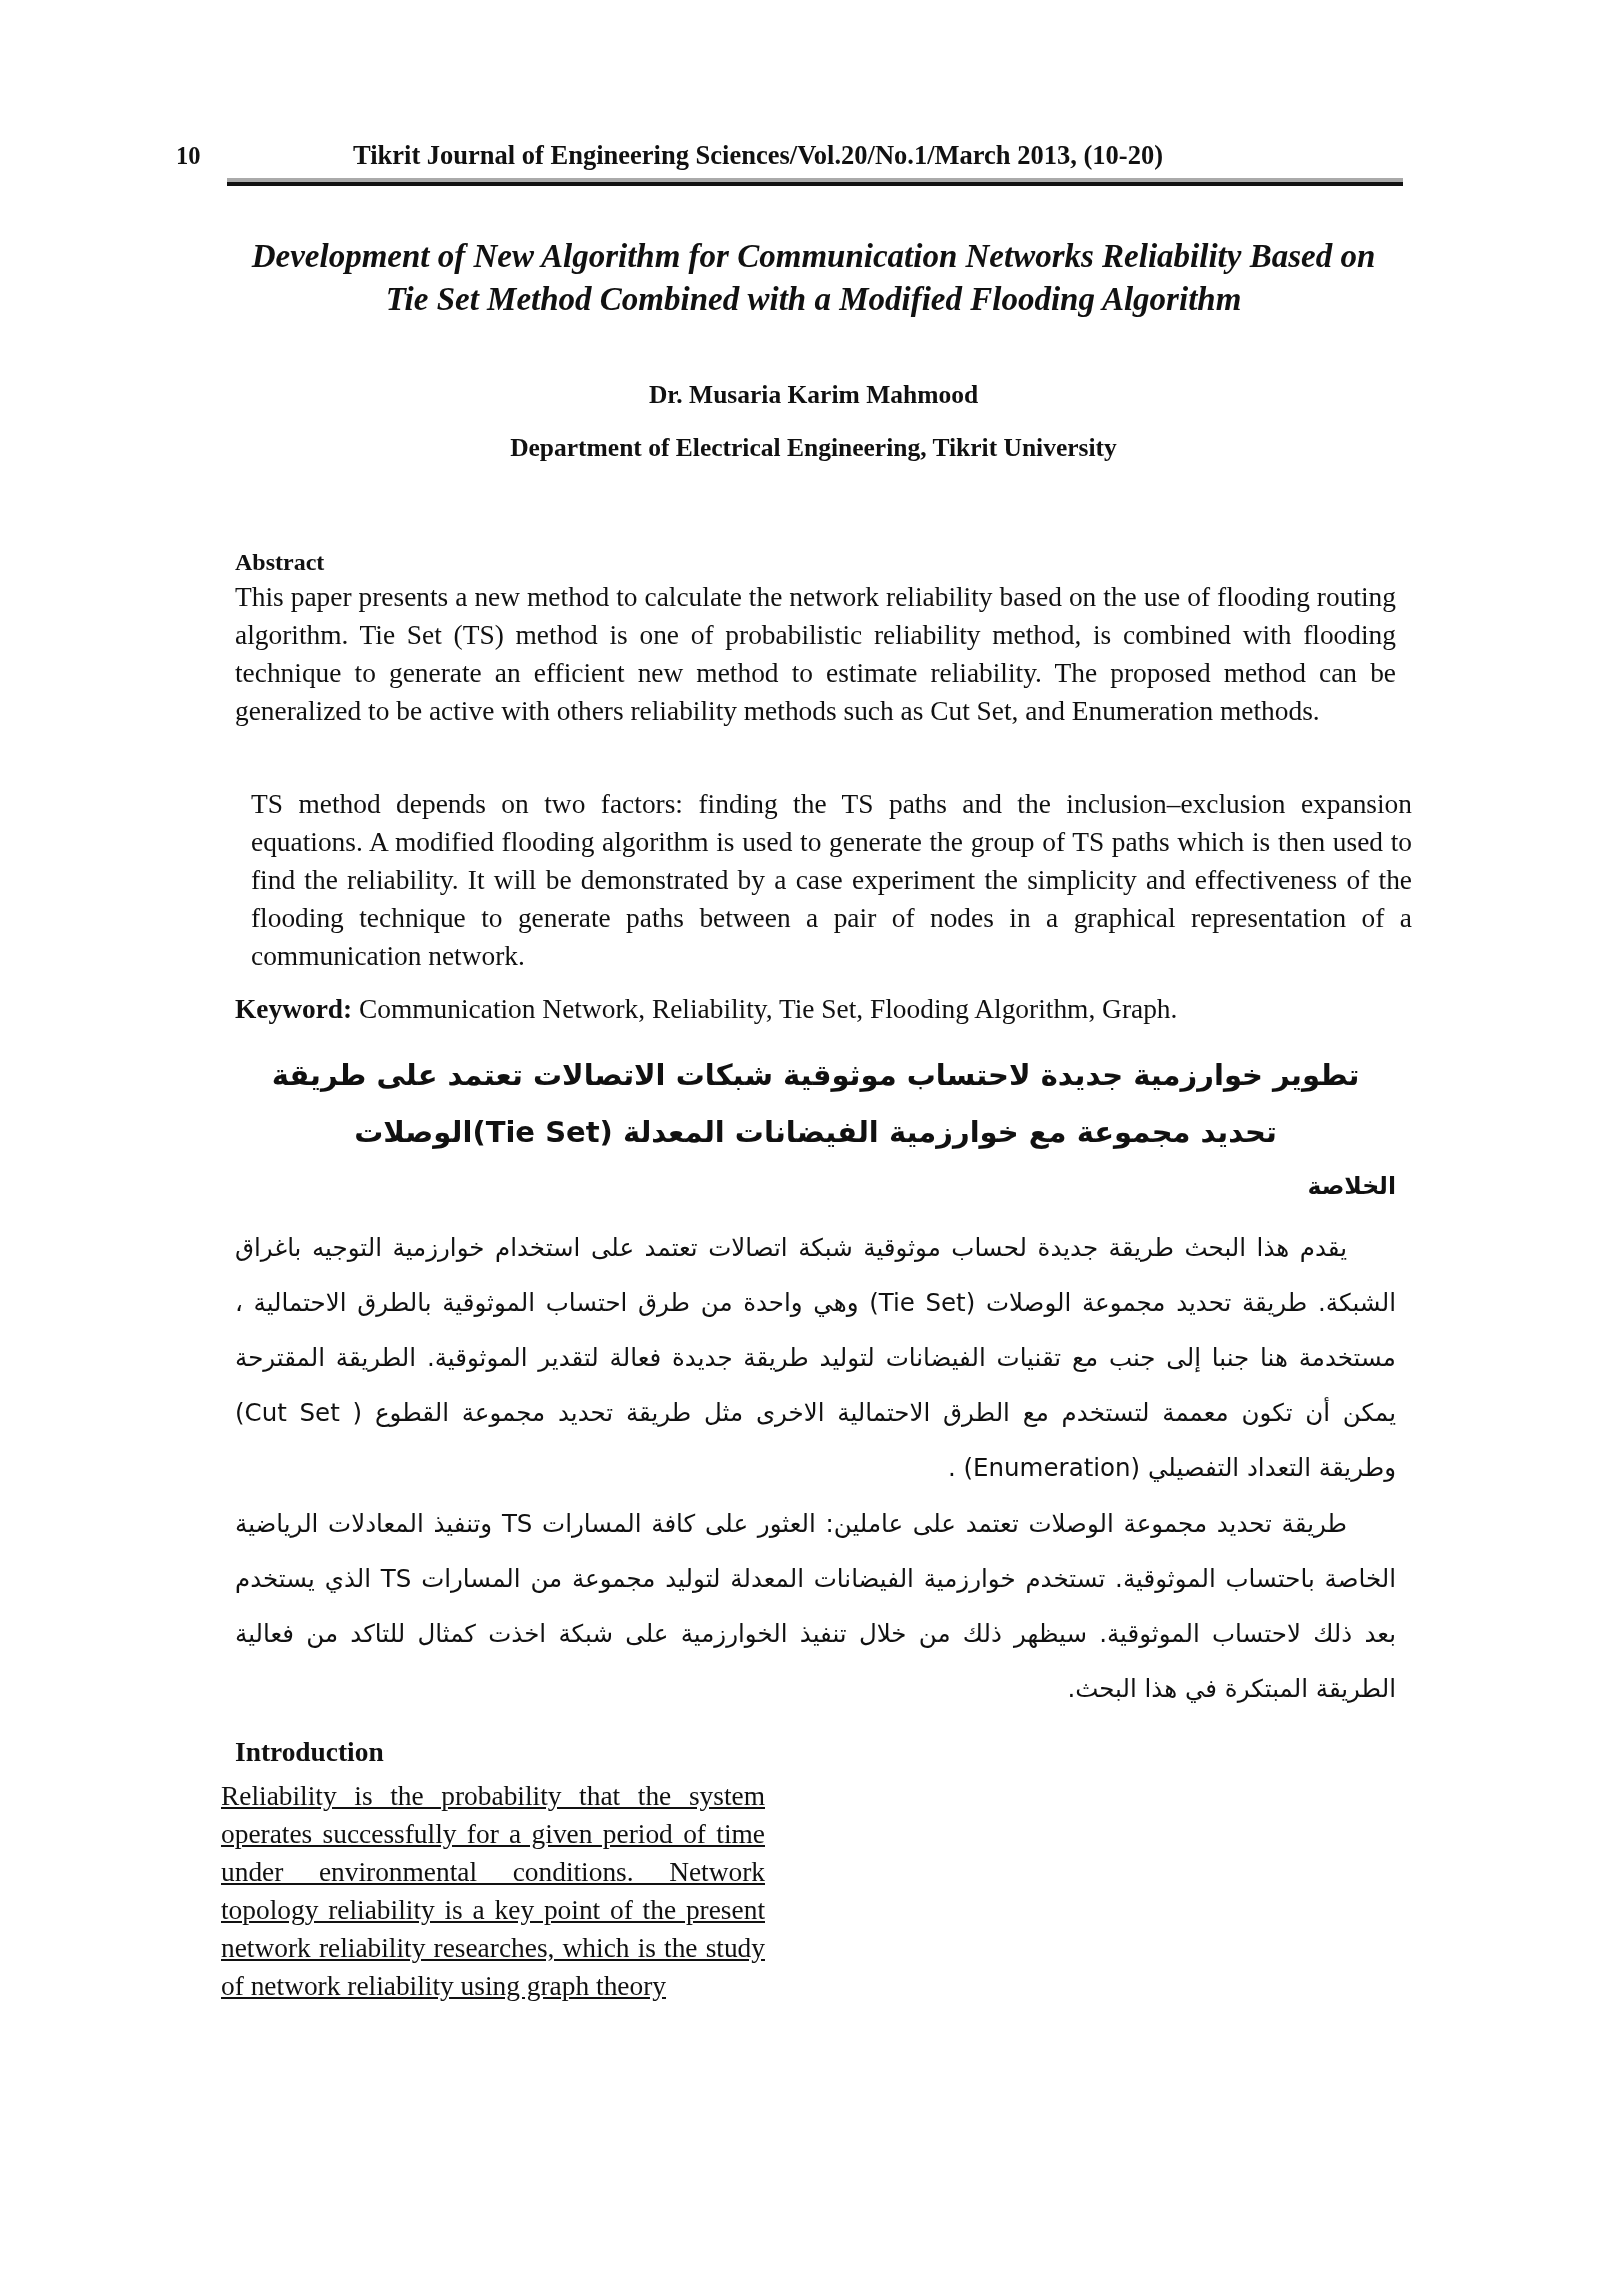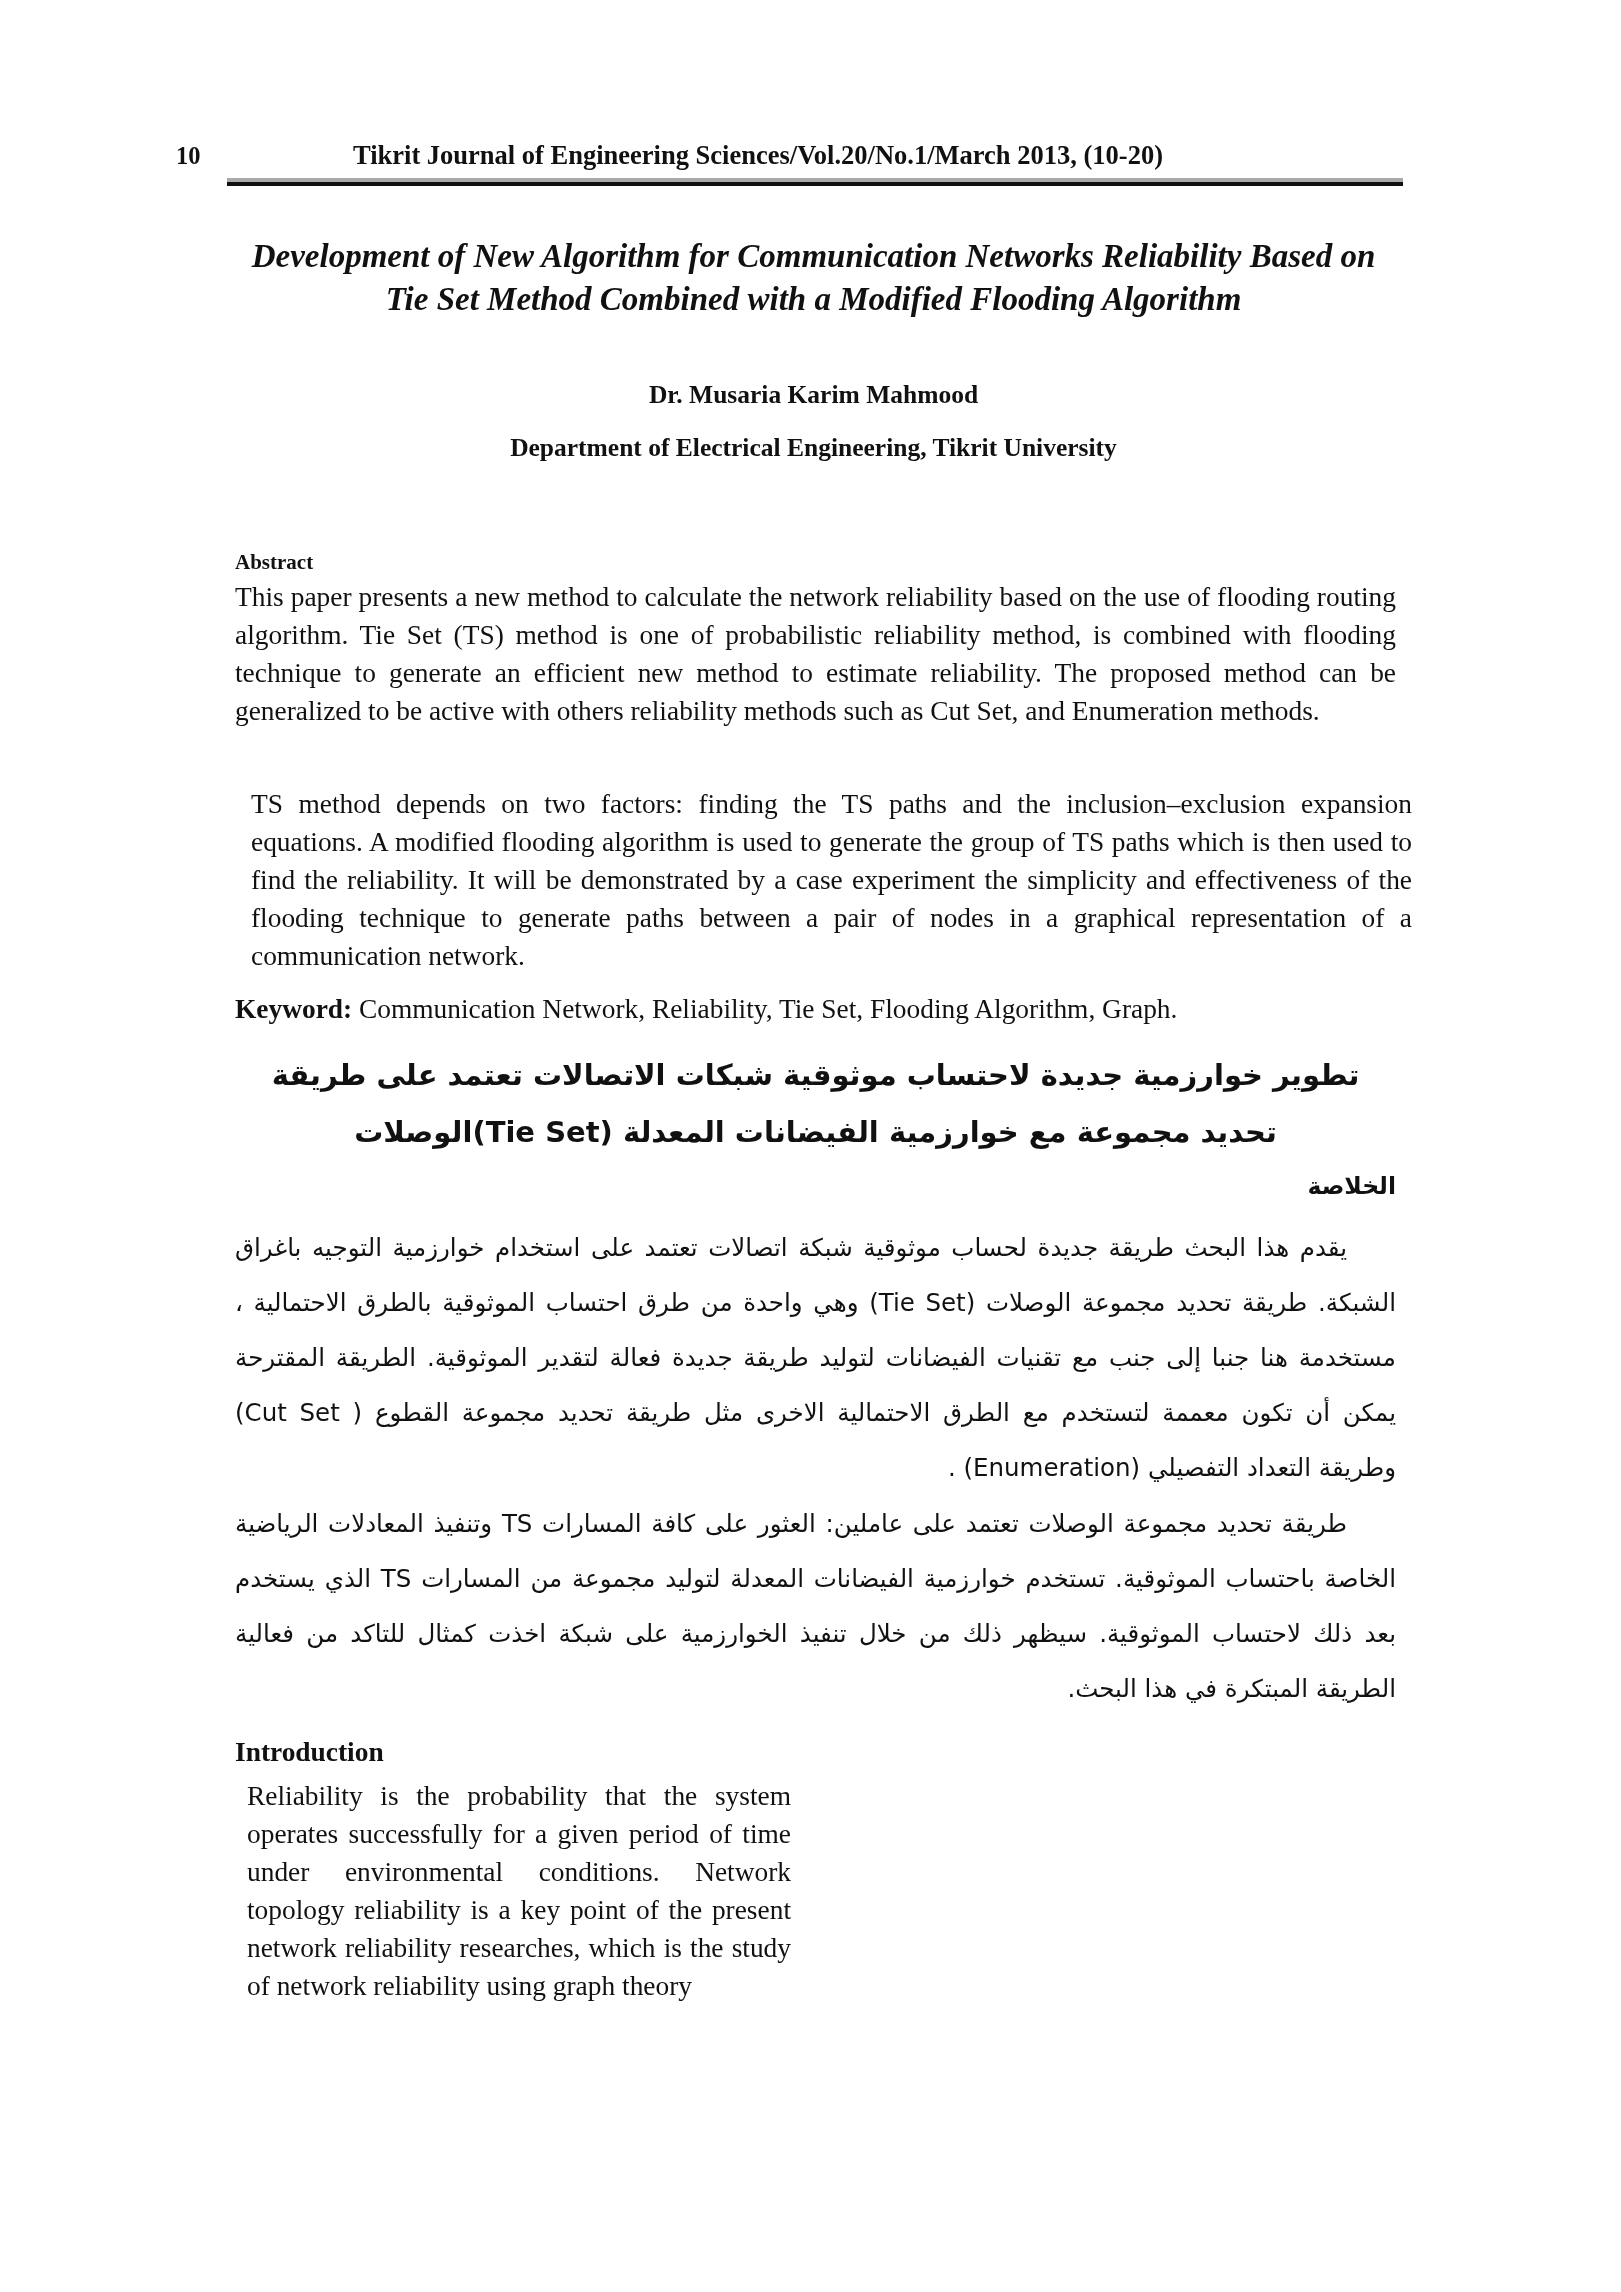--- a/index.html
+++ b/index.html
@@ -7,34 +7,34 @@
   .abs{position:absolute;}
   #pagenum{left:176px;top:142px;font-size:24.5px;font-weight:bold;}
   #journal{left:353px;top:140px;font-size:26.5px;font-weight:bold;white-space:nowrap;text-align:center;}
   #rule{left:227px;top:178px;width:1176px;height:7.8px;background:linear-gradient(#aaa 0,#aaa 45%,#111 45%,#111 100%);}
   .title{left:235px;width:1157px;text-align:center;font-size:33px;font-weight:bold;font-style:italic;line-height:43px;}
   #title{top:235px;}
   .center{left:235px;width:1157px;text-align:center;font-size:25.5px;font-weight:bold;}
   #author{top:380px;}
   #dept{top:433px;}
   .body{left:235px;width:1161px;font-size:27.4px;line-height:38px;text-align:justify;}
-  #abs-h{top:543px;font-size:21px;font-weight:bold;}
+  #abs-h{top:543px;font-size:24px;font-weight:bold;}
   #abs-p1{top:578px;}
   #abs-p2{top:785px;margin-left:16px;}
   #kw{top:990px;}
   #kw b{font-weight:bold;}
   .ar{direction:rtl;font-family:"DejaVu Sans",sans-serif;}
   #ar-title{left:235px;width:1161px;top:1047px;text-align:center;font-size:29px;font-weight:bold;line-height:57px;}
   #ar-abs-h{left:235px;width:1161px;top:1172px;text-align:right;font-size:23.5px;font-weight:bold;}
   .arp{left:235px;width:1161px;font-size:24.5px;line-height:55px;text-align:justify;text-indent:49px;}
   #ar-p1{top:1220px;}
   #ar-p2{top:1496px;}
   #intro-h{left:235px;top:1737px;font-size:27.4px;font-weight:bold;}
   .col{font-size:27.4px;line-height:38px;text-align:justify;width:544px;}
-  #col1{left:247px;top:1777px;}
+  #col1{left:221px;top:1777px;text-decoration:underline;}
   #col2{left:855px;top:1759px;}
   #col2 p{margin:0 0 13.7px 0;}
   sup{font-size:15.7px;}
   p{margin:0;}
 </style>
 </head>
 <body>
 
 <div class="abs" id="pagenum">10</div>
 <div class="abs" id="journal">Tikrit Journal of Engineering Sciences/Vol.20/No.1/March 2013, (10-20)</div>

